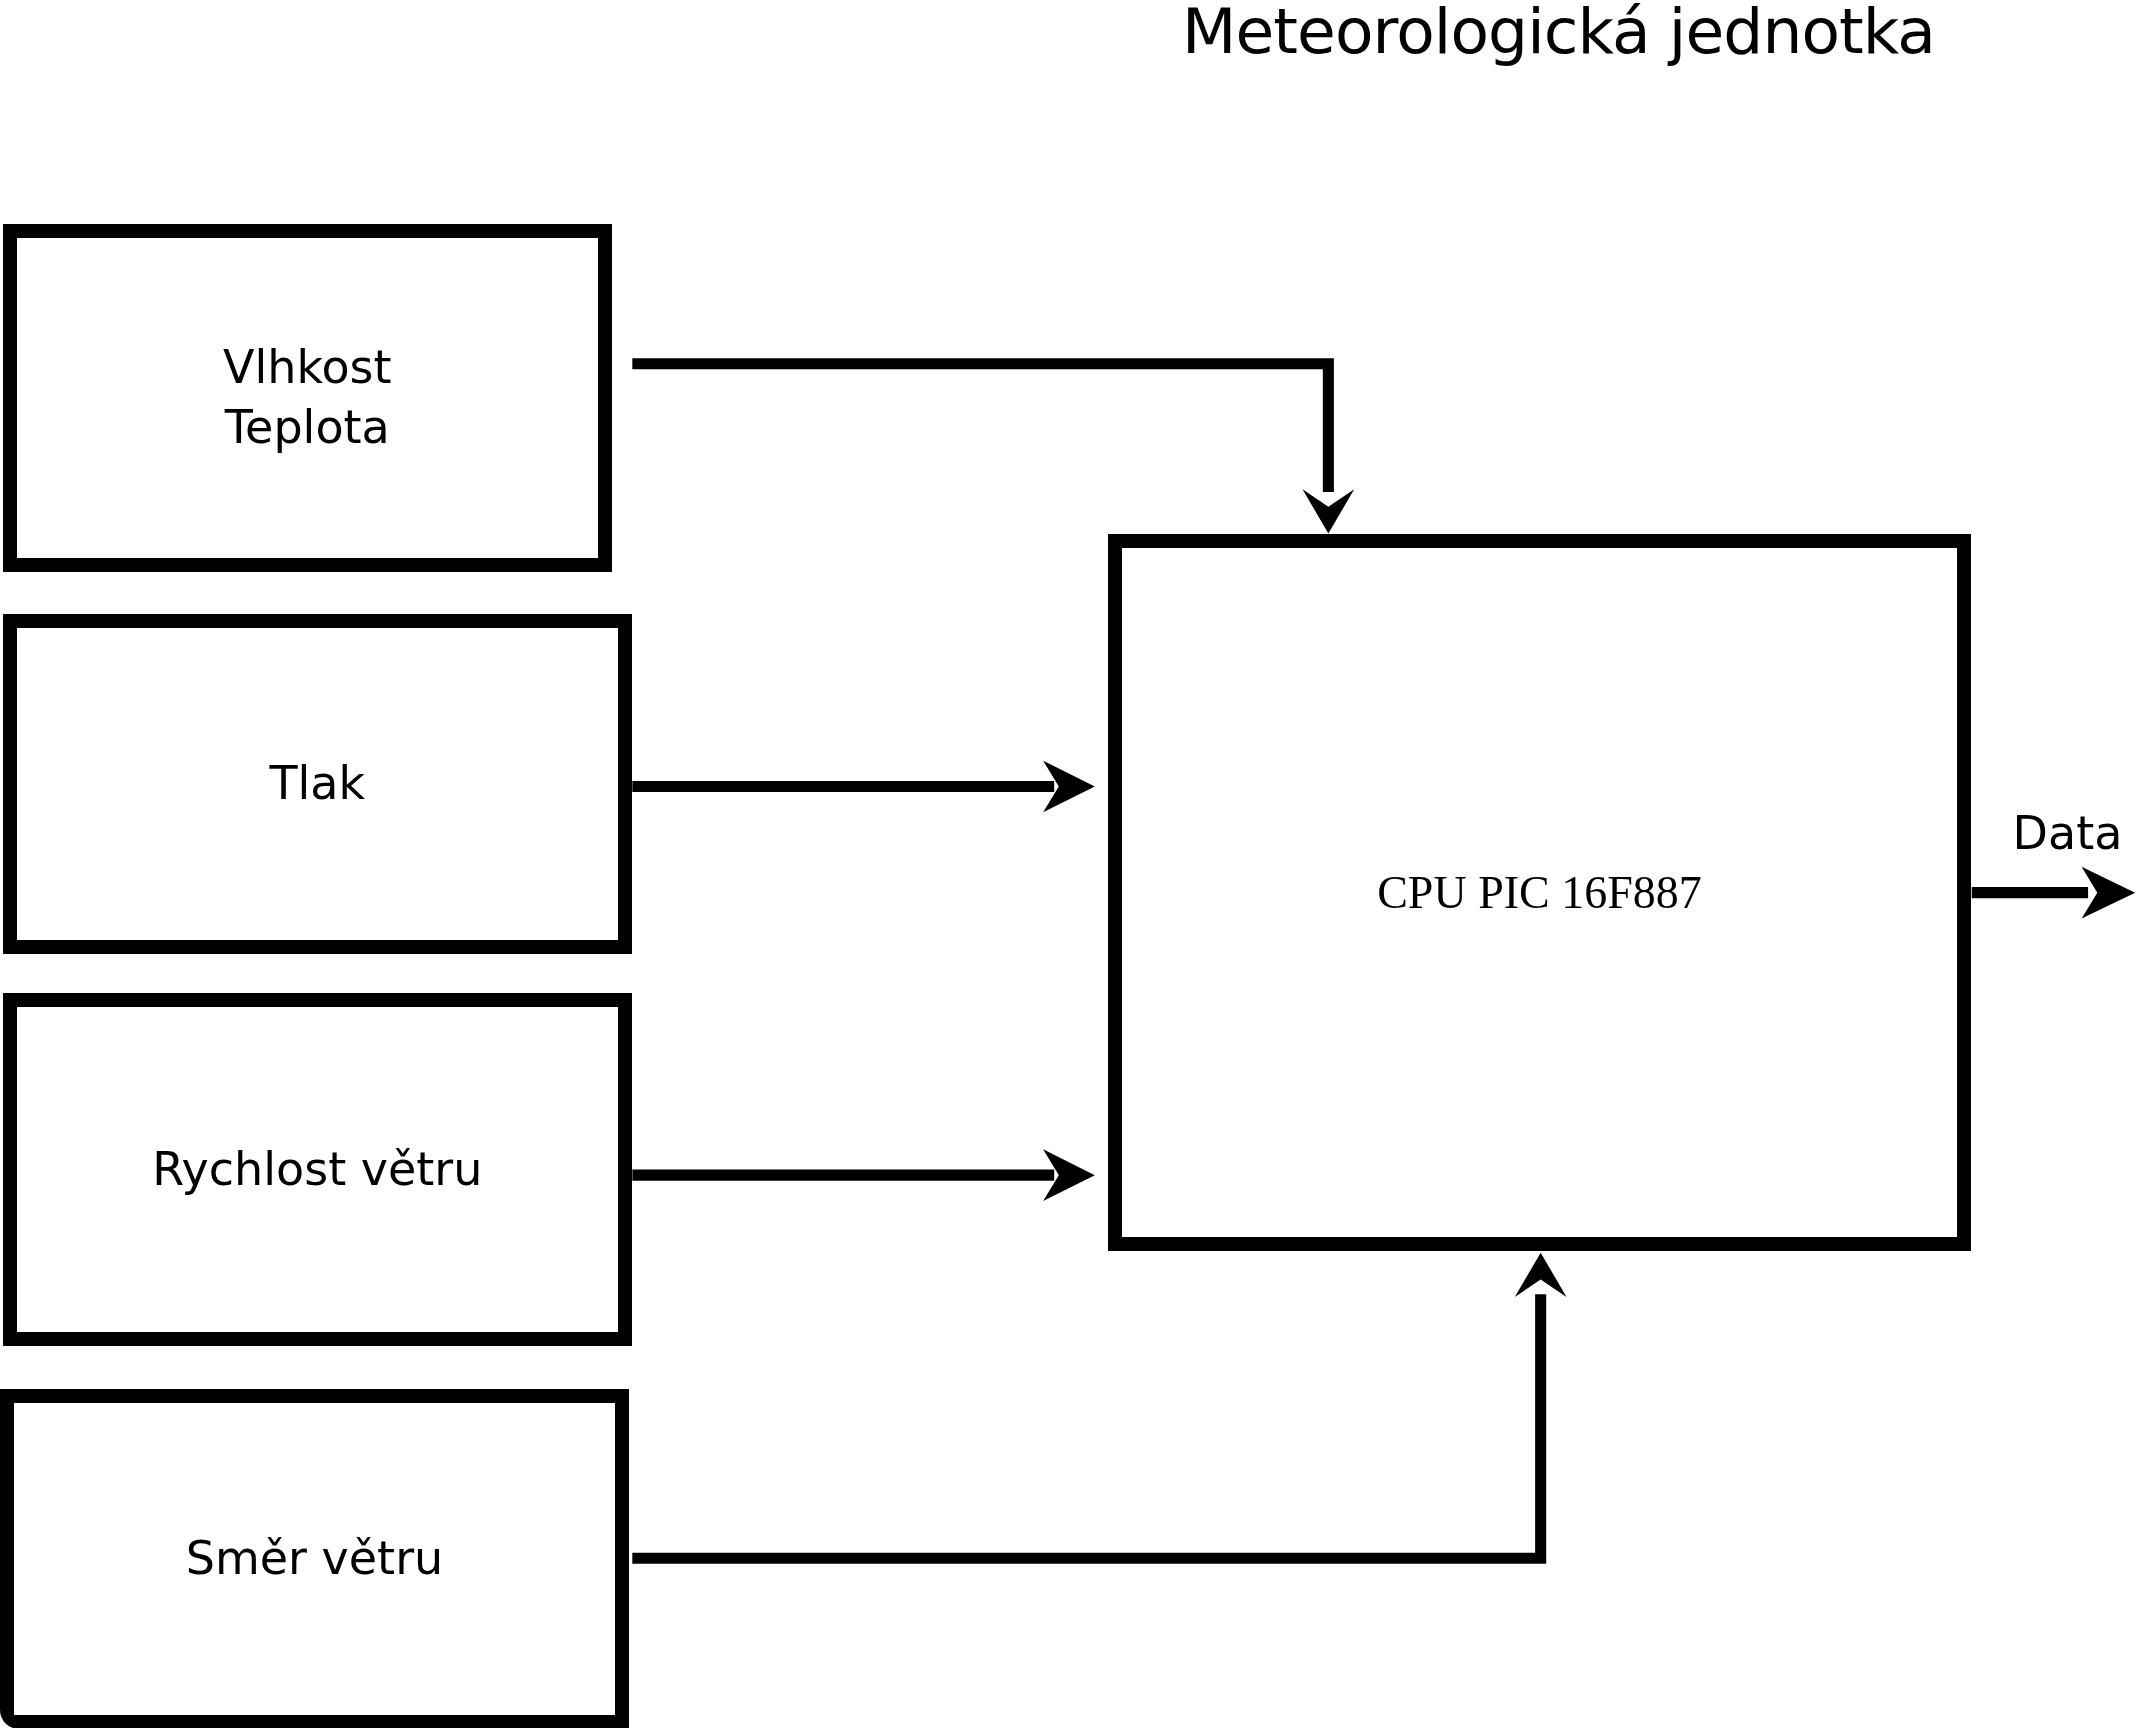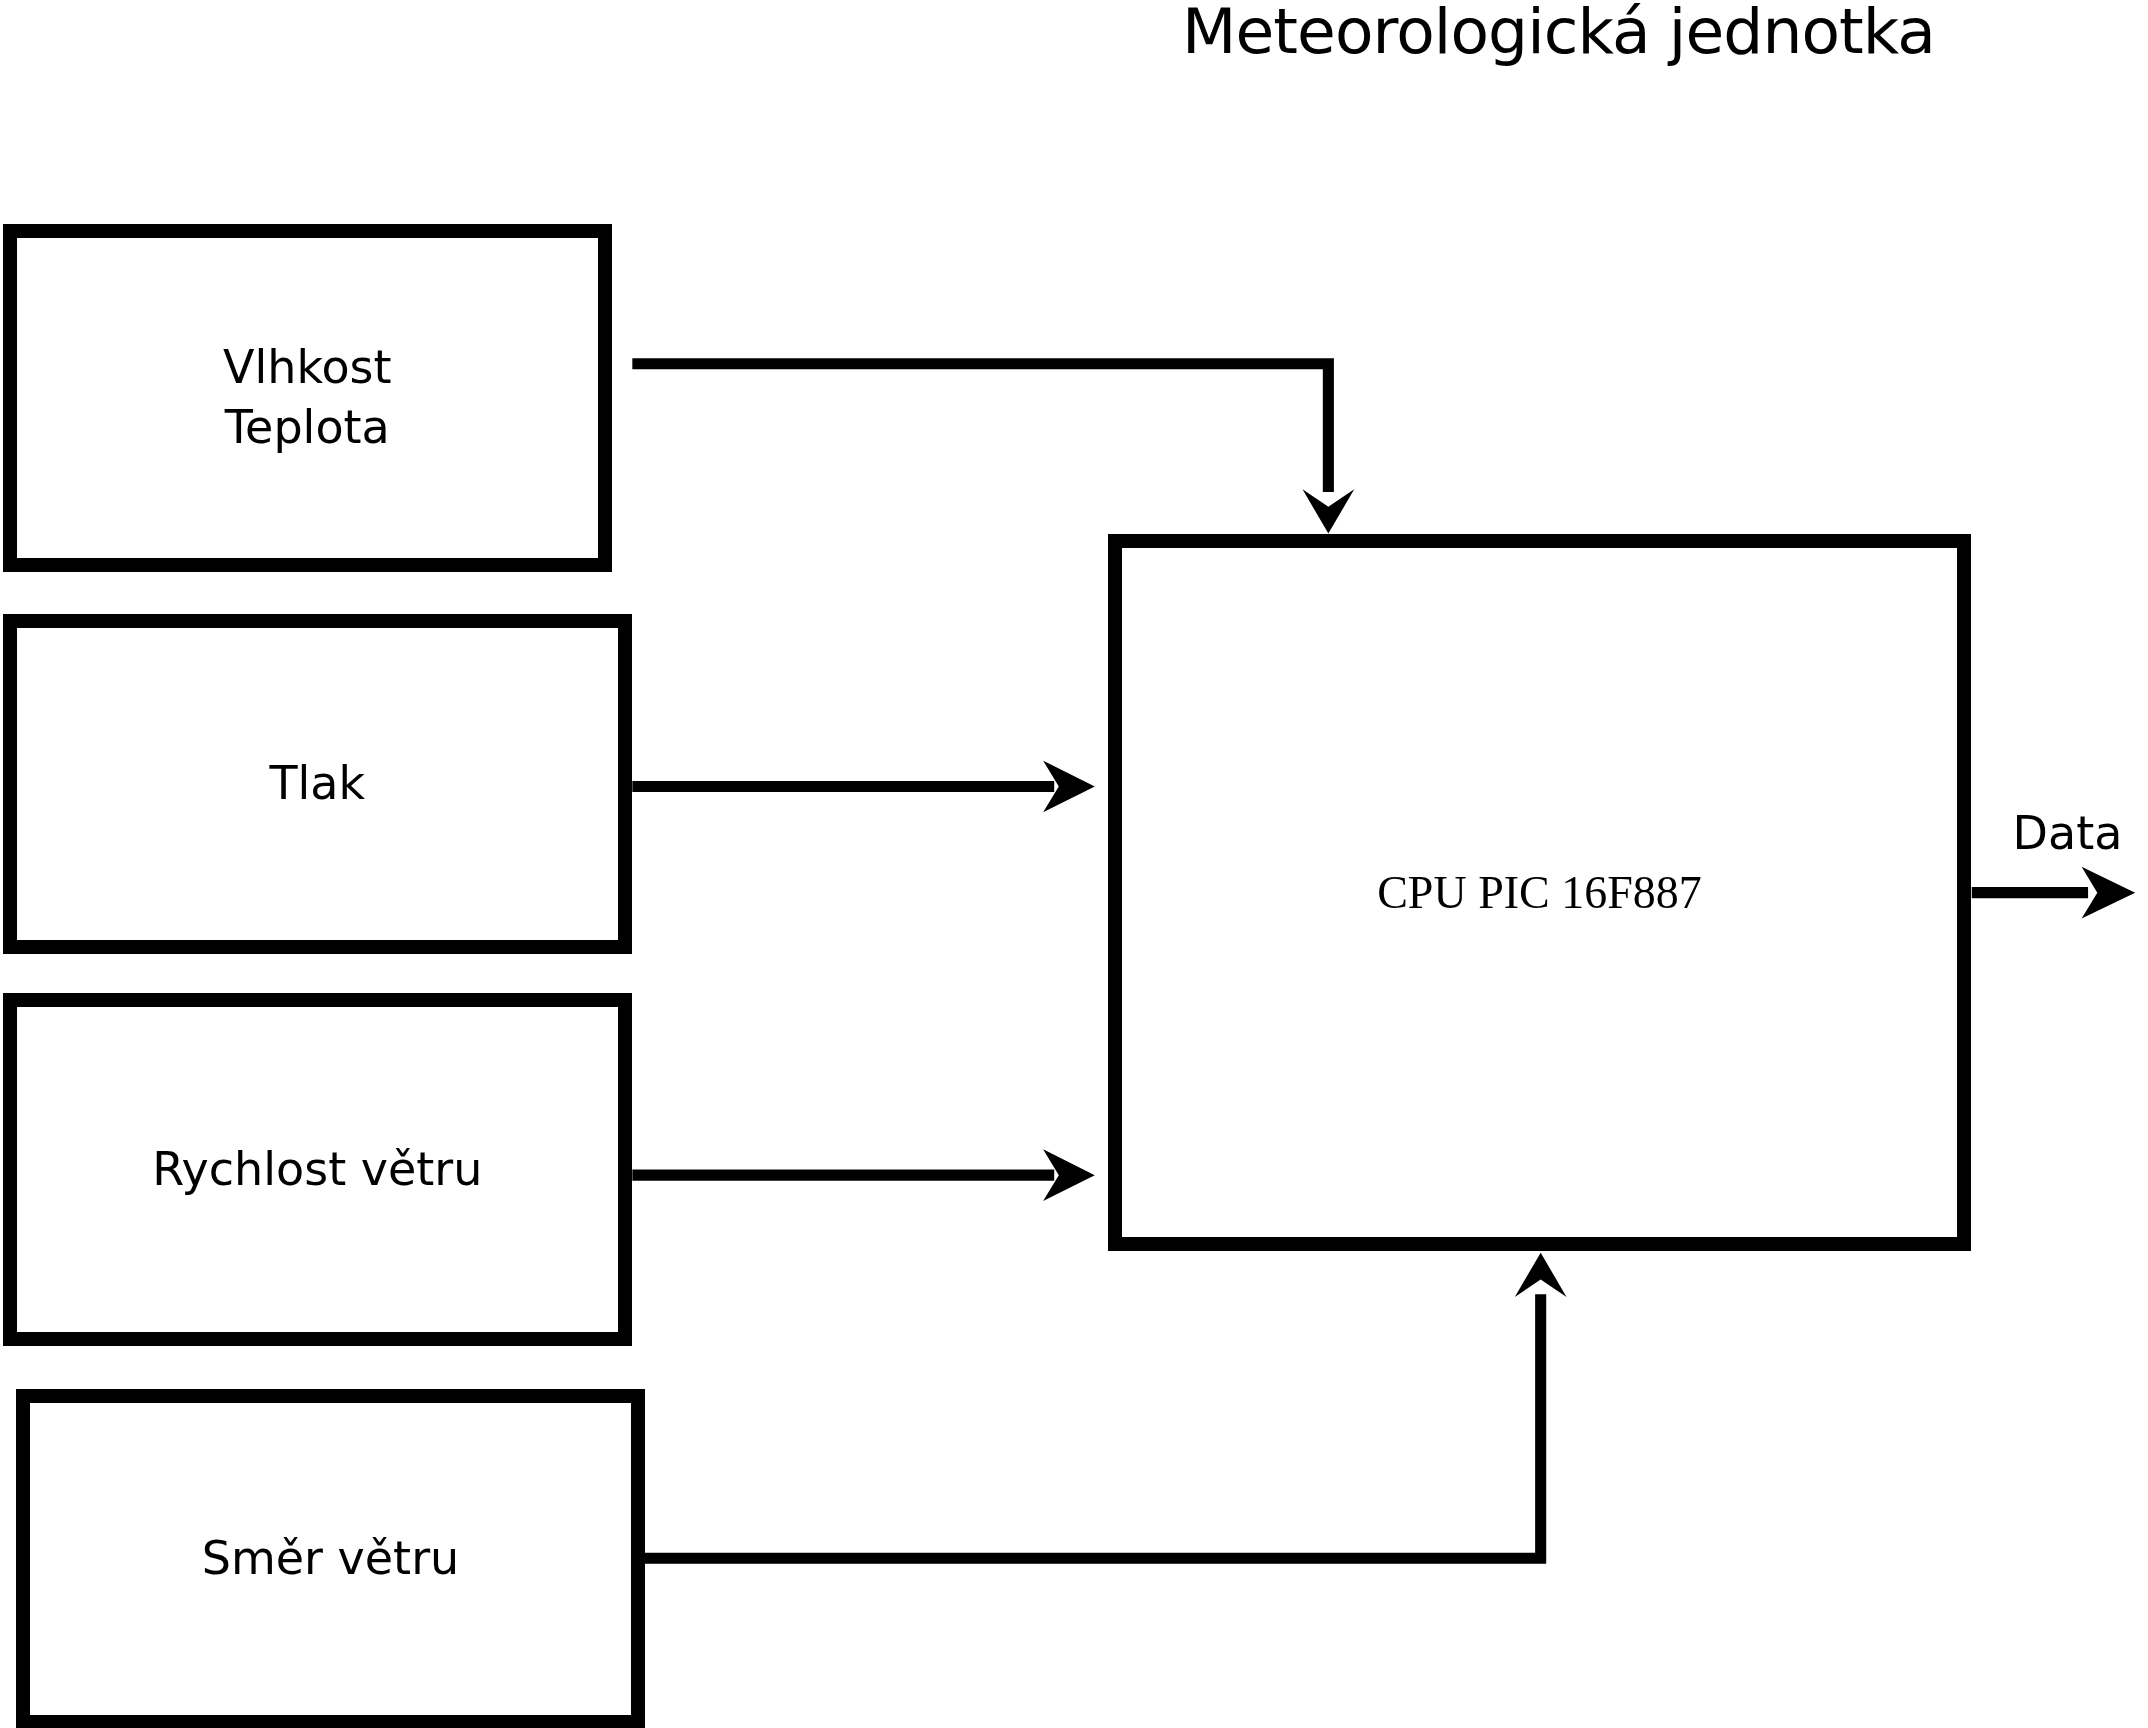--- a/index.html
+++ b/index.html
@@ -41,21 +41,21 @@
   .box .label {
     font-size: 46px;
     line-height: 1.3;
     text-align: center;
     white-space: pre-line;
     color: #000000;
   }
   .box-vlhkost  { left: 2.8px;    top: 196px;  width: 609px; height: 348px; margin-top: 28px; }
   .box-tlak     { left: 2.8px;    top: 614px;  width: 629px; height: 340px; }
   .box-rychlost { left: 2.8px;    top: 993px; width: 629px; height: 353px; }
-  .box-smer     { left: 16px;    top: 1389px; width: 629px; height: 340px; }
+  .box-smer     { left: 0;    top: 1389px; width: 629px; height: 340px; }
   .box-cpu      { left: 1108px; top: 534px;  width: 863px; height: 717px; font-family: Liberation Serif, serif; }
   .data-label {
     position: absolute;
     left: 1975px;
     top: 808px;
     width: 185px;
     text-align: center;
     font-size: 46px;
     line-height: 1.1;
     color: #000000;

